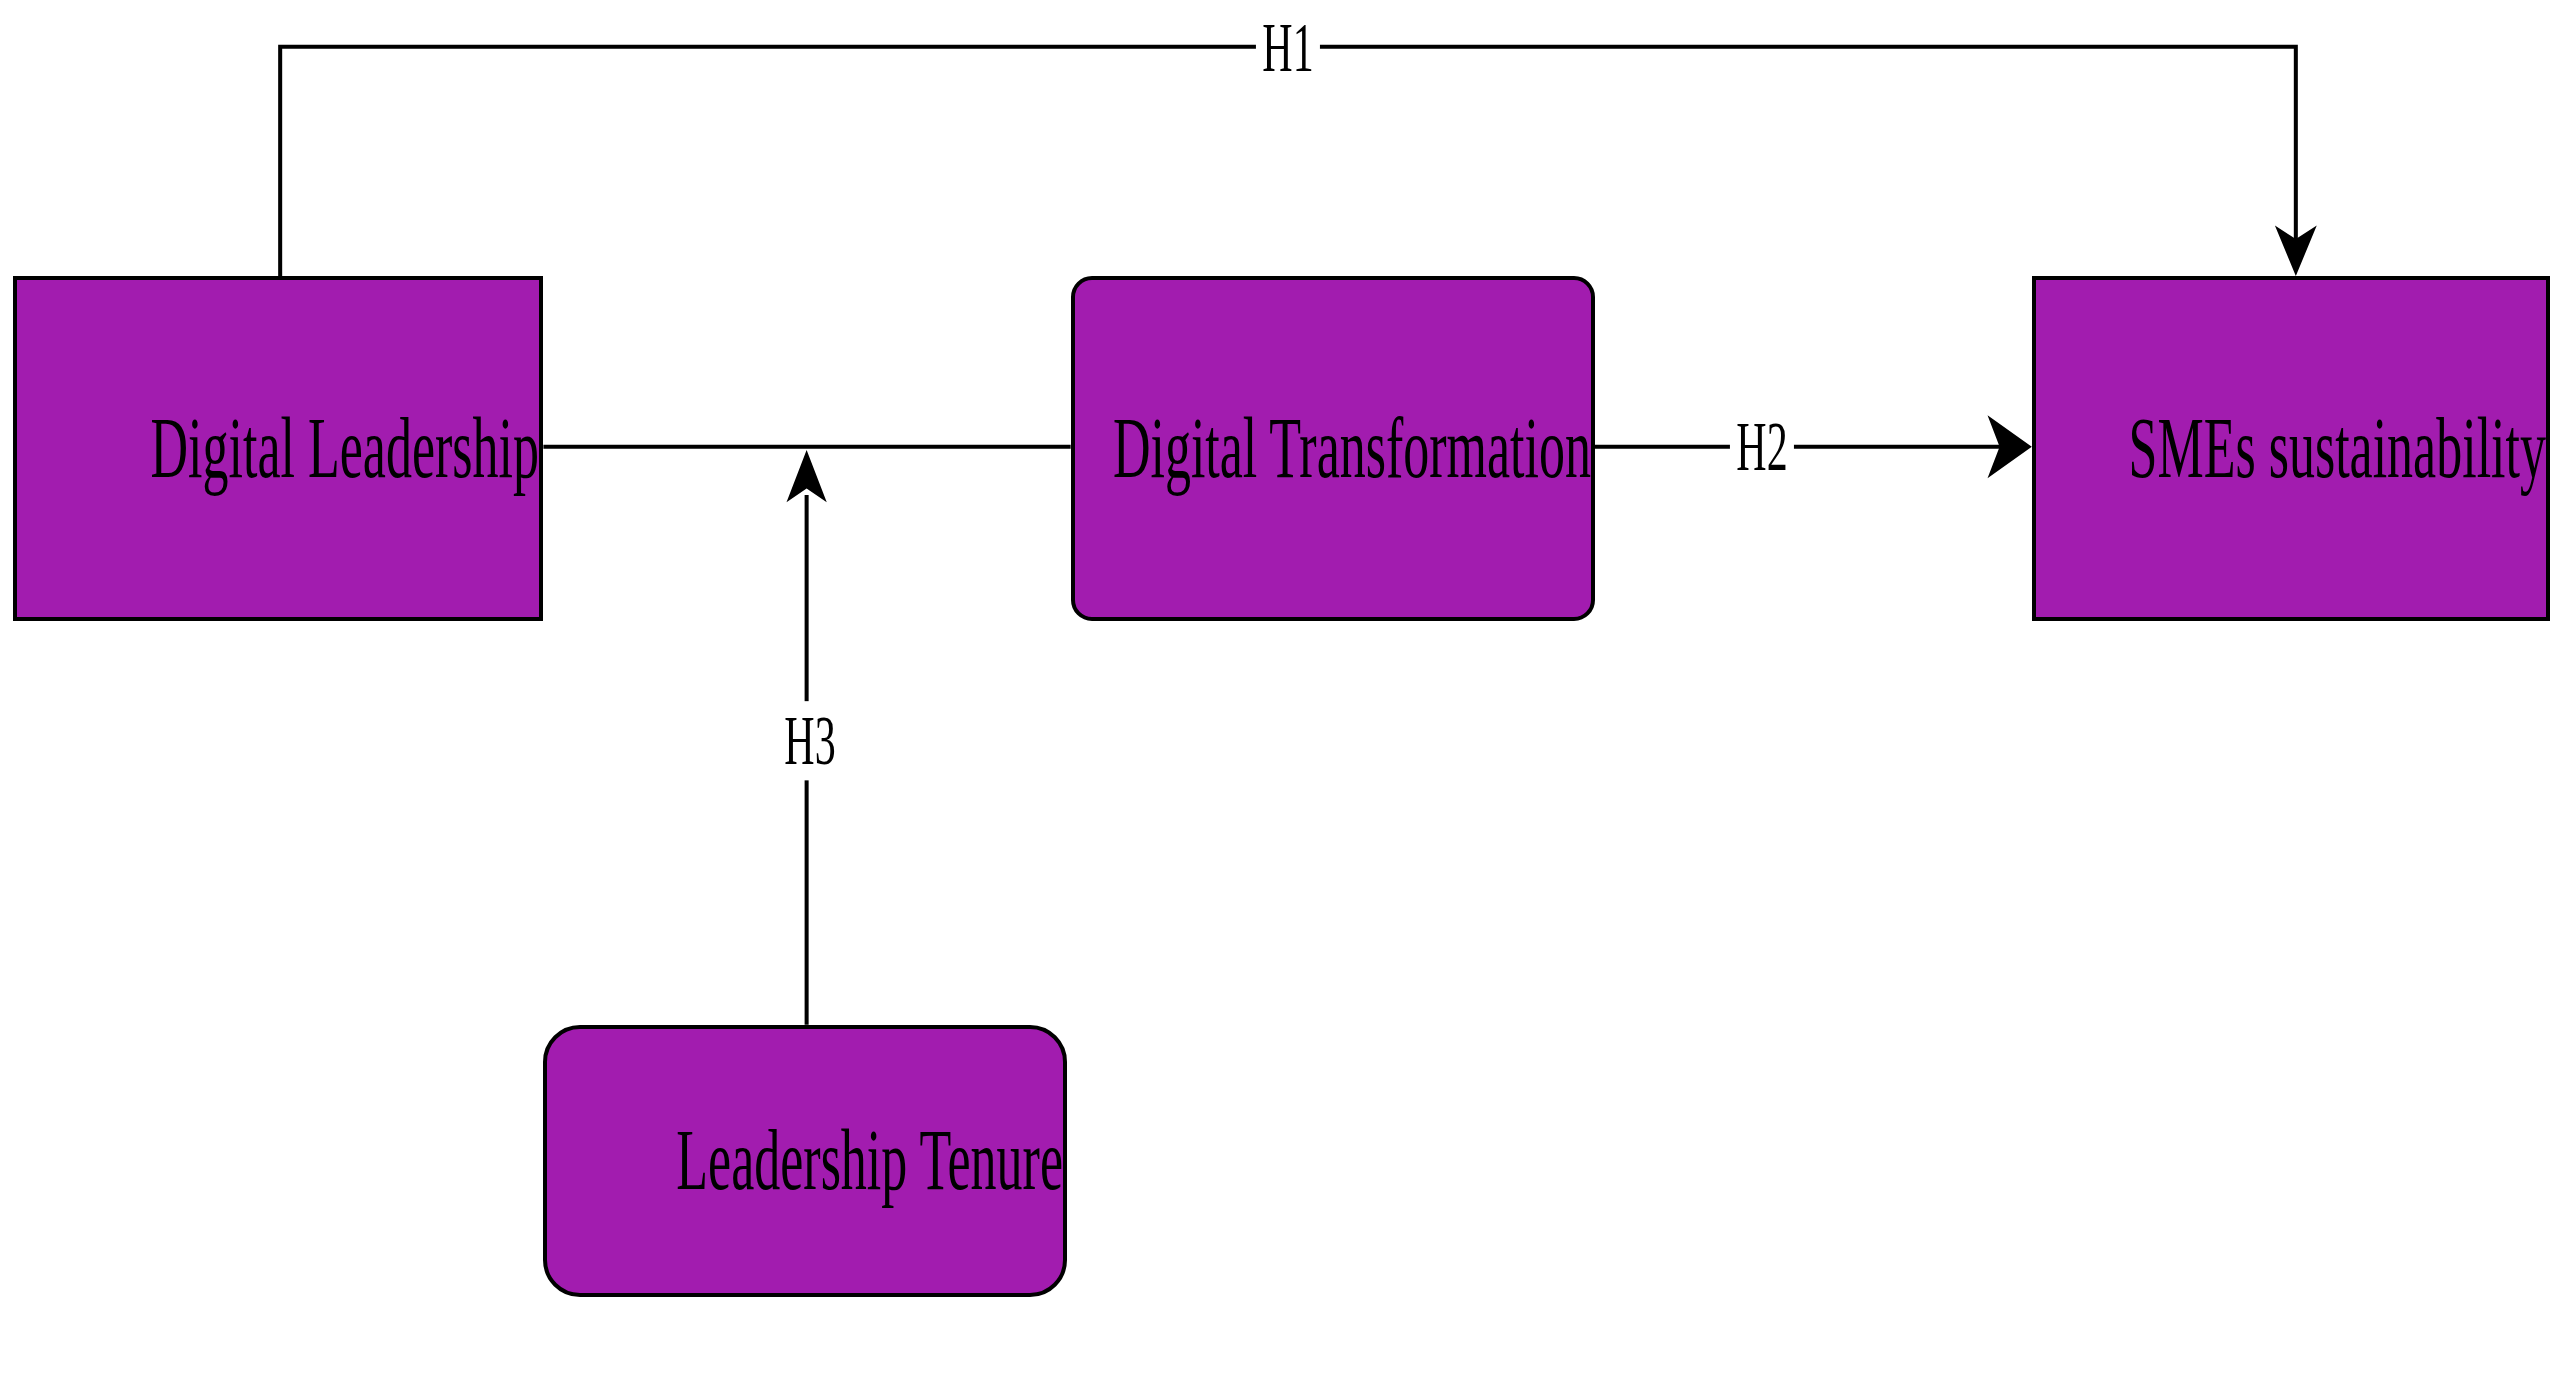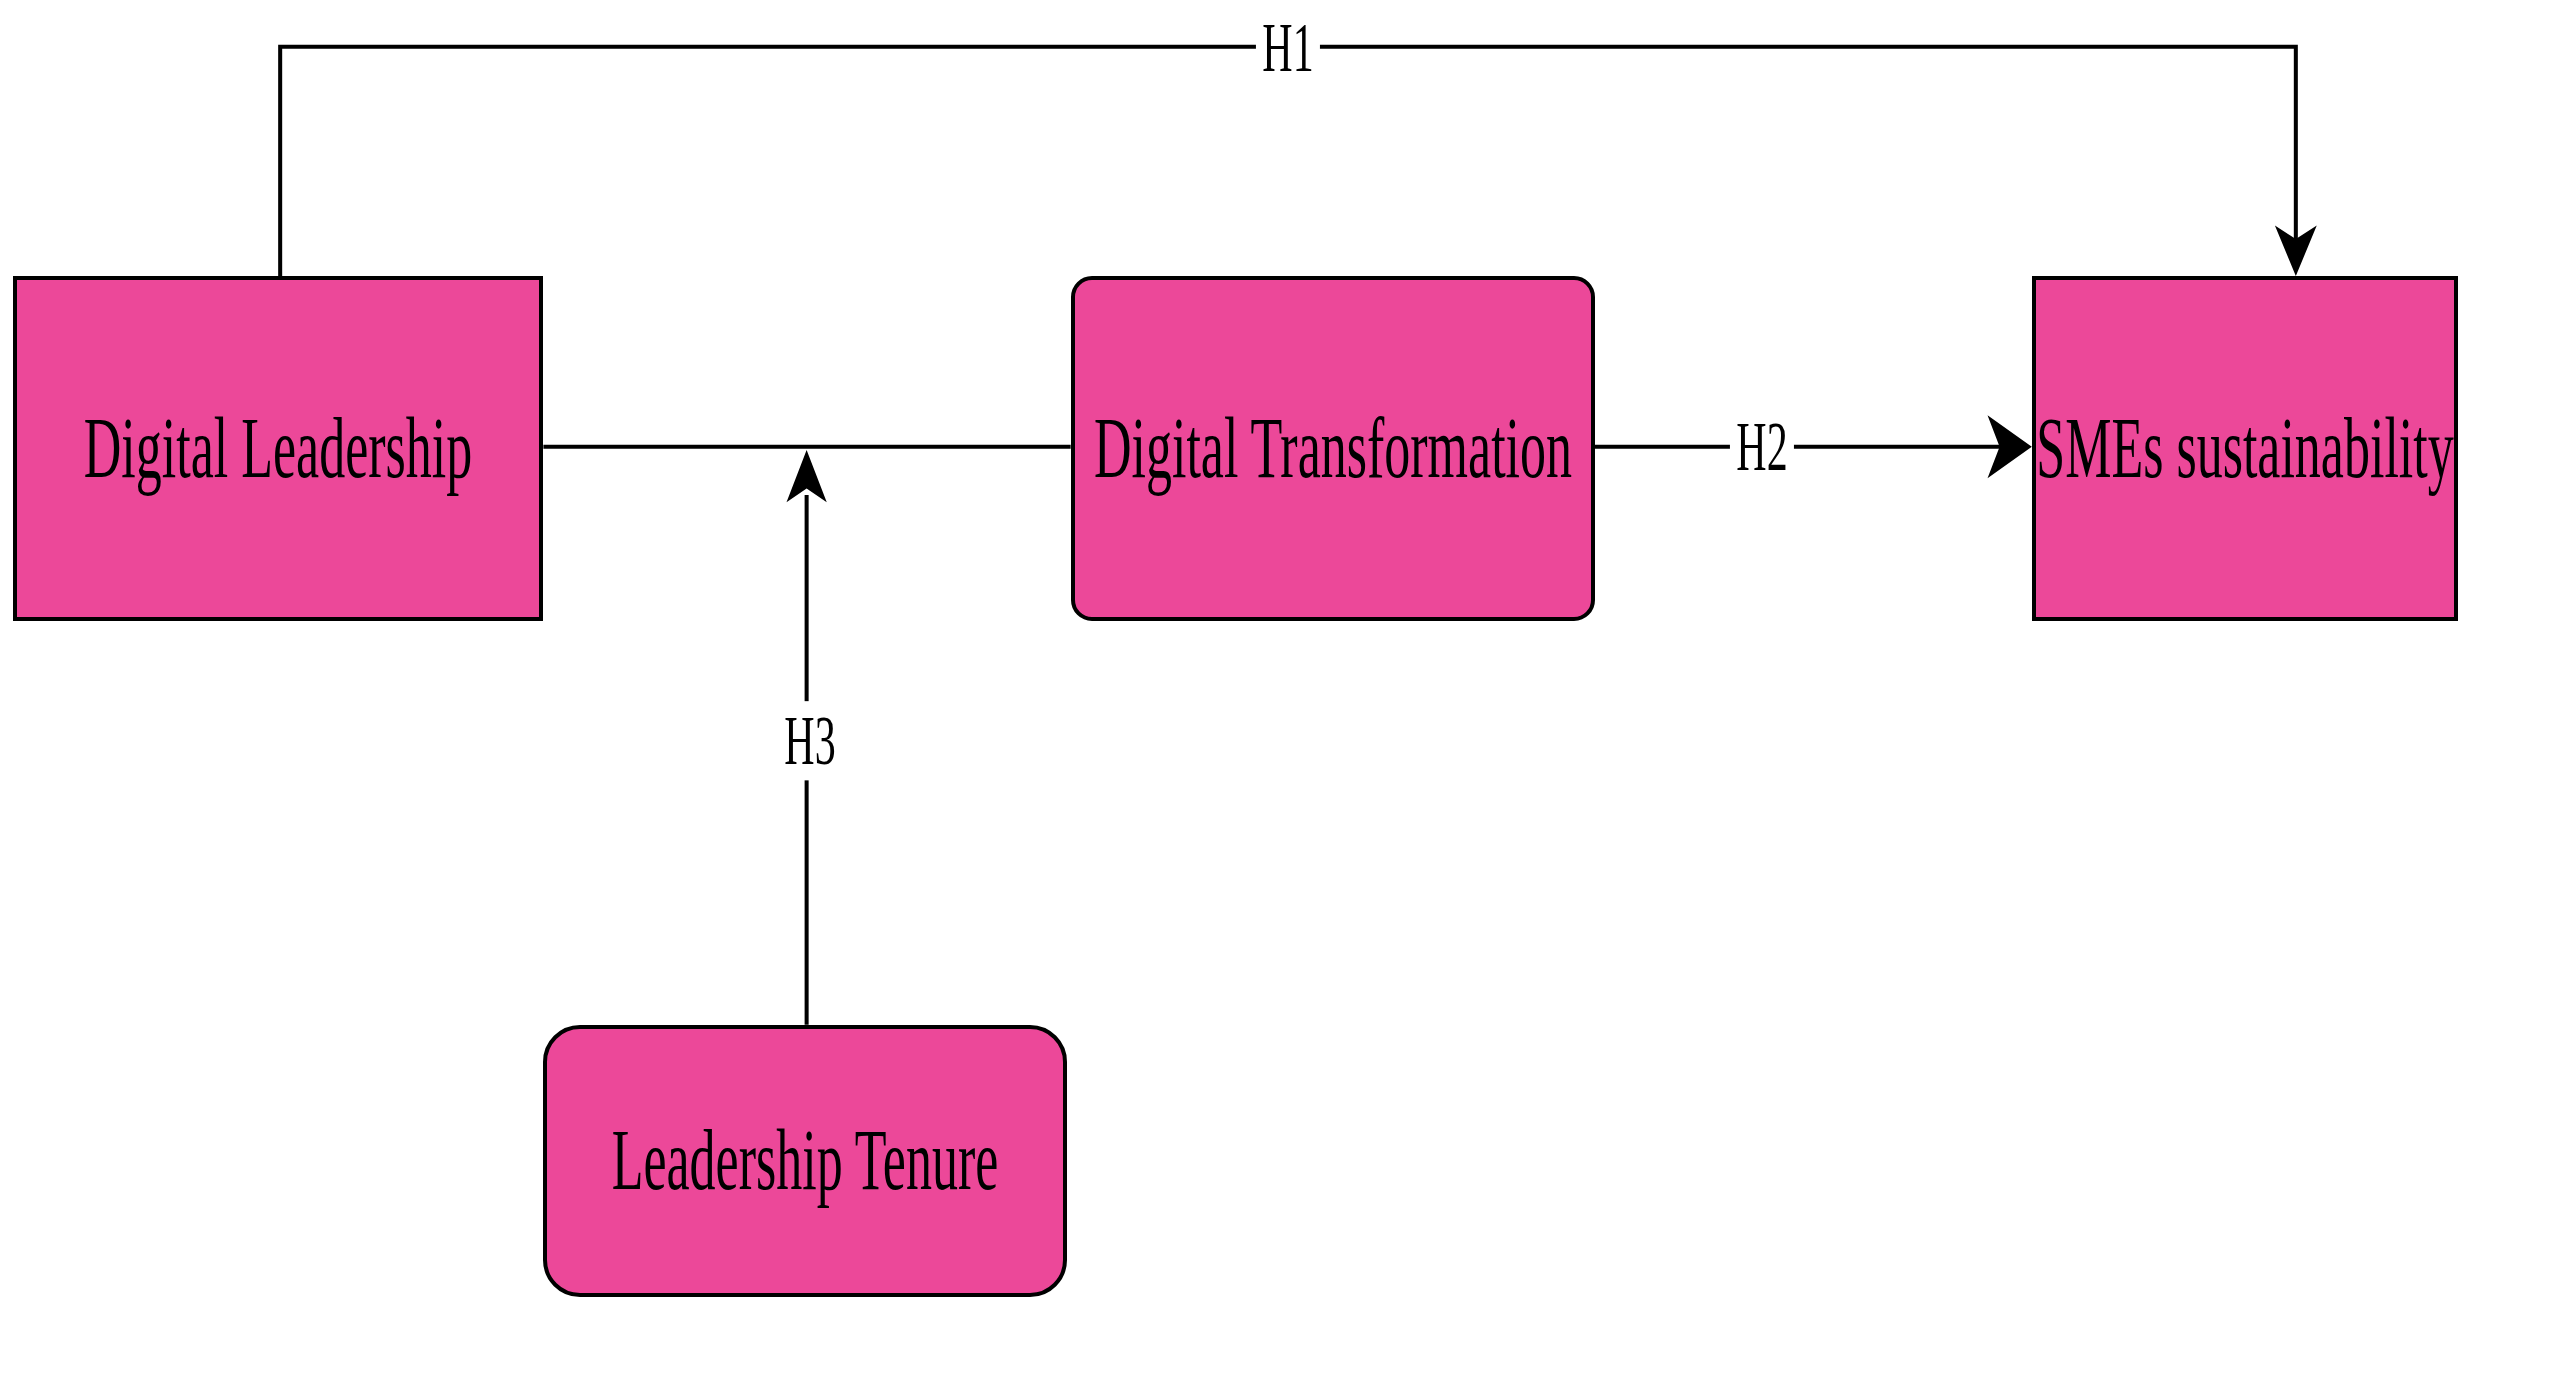--- a/index.html
+++ b/index.html
@@ -18,25 +18,25 @@
   }
   #wires {
     position: absolute;
     left: 0;
     top: 0;
     width: 2576px;
     height: 1391px;
   }
   .node {
     position: absolute;
-    background: #ec4899;
+    background: #a21caf;
     border: 4px solid #000000;
     display: flex;
     align-items: center;
-    justify-content: center;
+    justify-content: flex-end;
     box-sizing: border-box;
   }
   .node--rect { border-radius: 0; }
   .node--rounded { border-radius: 37px; }
   .node__label {
     display: inline-block;
     font-size: 52px;
     line-height: 1.1;
     white-space: nowrap;
     transform: scaleY(1.65);
@@ -74,21 +74,21 @@
   </svg>
 
   <div class="node node--rect" style="left:13px; top:276px; width:530px; height:345px;">
     <span class="node__label">Digital Leadership</span>
   </div>
 
   <div class="node node--rect" style="left:1071px; top:276px; width:524px; height:345px;border-radius:21px;">
     <span class="node__label">Digital Transformation</span>
   </div>
 
-  <div class="node node--rect" style="left:2032px; top:276px; width:426px; height:345px;">
+  <div class="node node--rect" style="left:2032px; top:276px; width:518px; height:345px;">
     <span class="node__label">SMEs sustainability</span>
   </div>
 
   <div class="node node--rounded" style="left:543px; top:1025px; width:524px; height:272px;">
     <span class="node__label">Leadership Tenure</span>
   </div>
 
   <span class="edge-label" style="left:1288px; top:48px;">H1</span>
 
   <span class="edge-label" style="left:1762px; top:447px;">H2</span>

